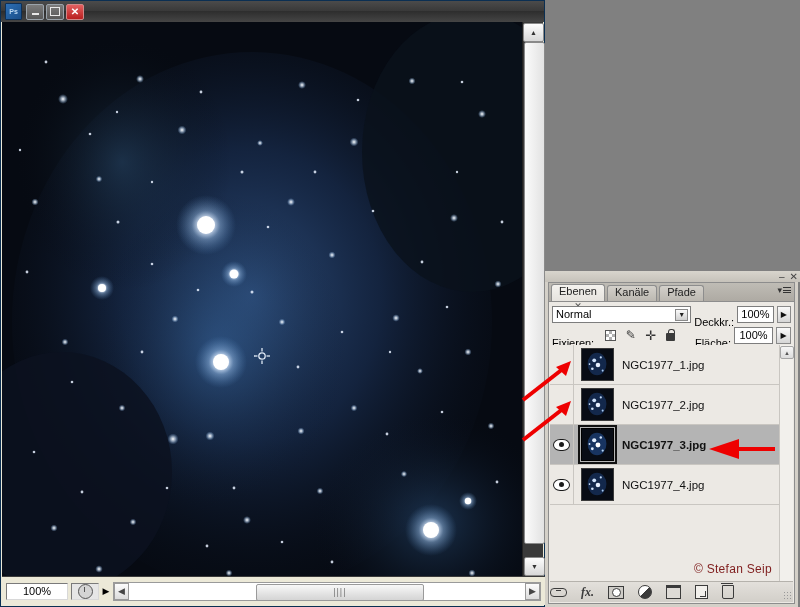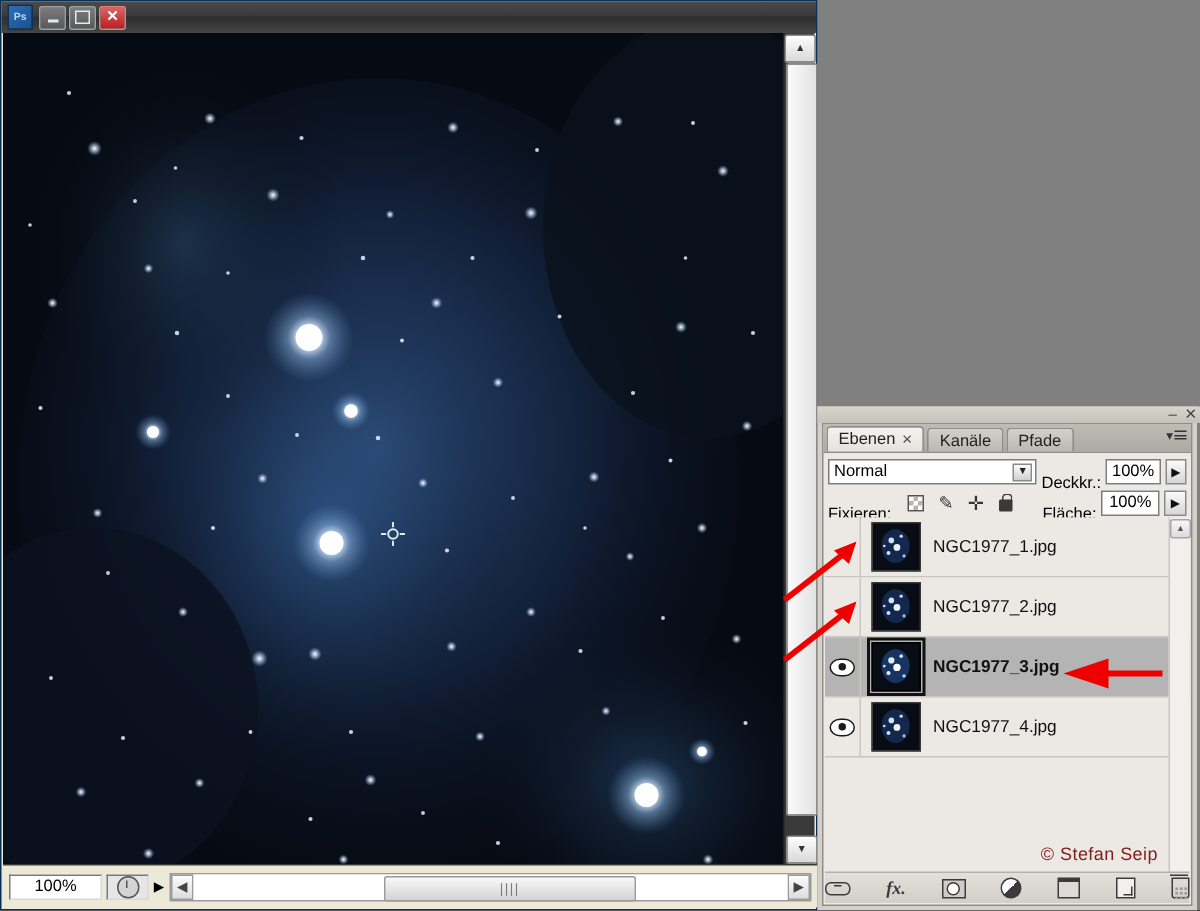--- a/index.html
+++ b/index.html
@@ -159,21 +159,21 @@
     background:linear-gradient(to bottom,#bfbcb5,#aeaaa3);
     display:flex;align-items:flex-end;padding-left:2px;
     border-bottom:1px solid #8d8d8d;
   }
   .ptab{
     height:16px;padding:0 7px;margin-right:2px;
     display:flex;align-items:center;gap:4px;
     font-size:11px;color:#222;
     background:linear-gradient(to bottom,#d3d0ca,#bcb8b1);
     border:1px solid #8d8d8d;border-bottom:none;
-    border-radius:3px 3px 0 0;box-sizing:border-box;
+    border-radius:3px 3px 0 0;box-sizing:border-box;flex-direction:column;
   }
   .ptab.active{
     background:linear-gradient(to bottom,#f4f2ee,#e6e3de);
     height:17px;
   }
   .ptab .tabx{font-size:9px;color:#555;}
   #panel-menu-btn{
     position:absolute;right:3px;top:2px;
     display:flex;align-items:center;gap:1px;
     font-size:9px;color:#333;
@@ -285,21 +285,21 @@
     position:absolute;right:22px;bottom:27px;
     font-size:12px;color:#7f1d1d;
     letter-spacing:.3px;
   }
 
   
   #panel-bottom{
     position:absolute;left:1px;bottom:1px;width:243px;height:20px;
     background:linear-gradient(to bottom,#e3e0db,#d2cfc9);
     border-top:1px solid #b5b2ac;
-    display:flex;align-items:center;justify-content:space-between;gap:14px;
+    display:flex;align-items:center;justify-content:flex-start;gap:14px;
   }
   .pb-ico{font-size:11px;color:#3b3b3b;display:flex;align-items:center;justify-content:center;height:14px;}
   .pb-chain{
     width:15px;height:7px;border:1.4px solid #3b3b3b;border-radius:4px;position:relative;
   }
   .pb-chain::after{content:"";position:absolute;left:5px;top:1px;width:5px;height:1.4px;background:#3b3b3b;}
   .pb-fx{font-style:italic;font-weight:bold;font-size:12px;font-family:"Liberation Serif",serif;}
   .pb-mask{
     width:14px;height:11px;border:1.3px solid #3b3b3b;
     display:flex;align-items:center;justify-content:center;background:#cfcdc8;

